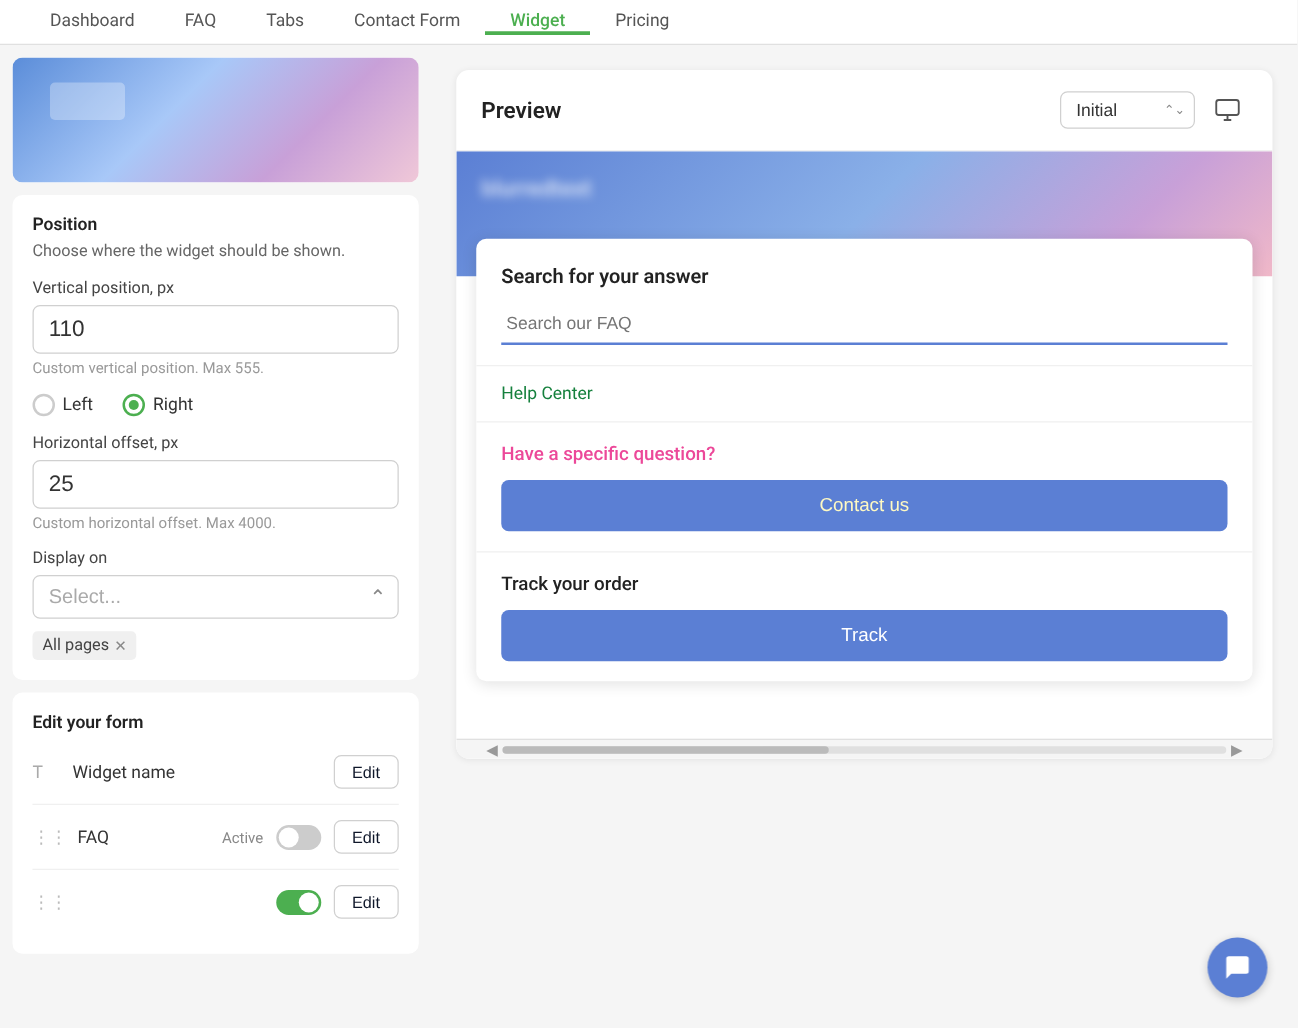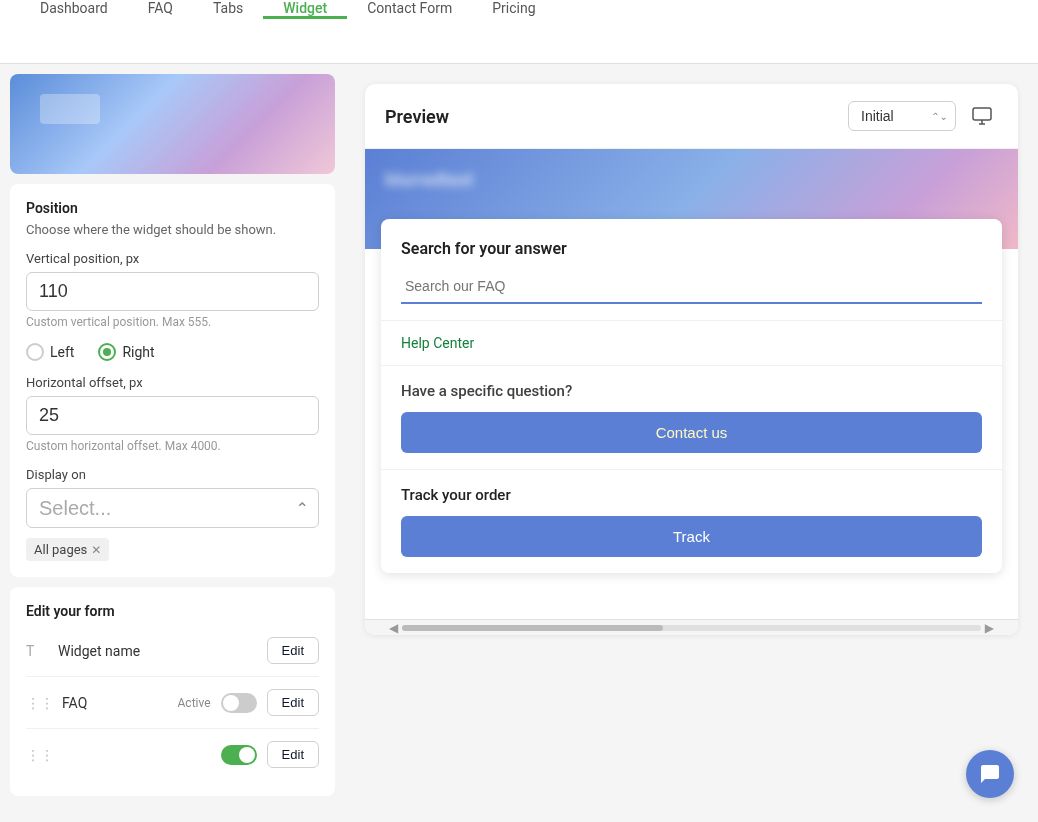--- a/index.html
+++ b/index.html
@@ -4,22 +4,22 @@
   <style>
     * { box-sizing: border-box; margin: 0; padding: 0; }
     body { font-family: -apple-system, BlinkMacSystemFont, 'Segoe UI', Roboto, sans-serif; background: #f5f5f5; font-size: 14px; color: #333; }
 
     
     .top-nav {
       display: flex;
       background: #fff;
       border-bottom: 1px solid #e0e0e0;
       padding: 0 20px;
-      height: 64px;
-      align-items: flex-start;
+      height: 36px;
+      align-items: center;
     }
     .nav-item {
       display: flex;
       align-items: center;
       padding: 0 20px;
       cursor: pointer;
       color: #555;
       font-size: 14px;
       border-bottom: 3px solid transparent;
       margin-bottom: -1px;
@@ -152,21 +152,21 @@
     
     .select-wrapper {
       position: relative;
       margin-bottom: 10px;
     }
     .select-input {
       width: 100%;
       border: 1px solid #d0d0d0;
       border-radius: 6px;
       padding: 8px 30px 8px 12px;
-      font-size: 20px;
+      font-size: 16px;
       color: #aaa;
       background: #fff;
       appearance: none;
       cursor: pointer;
       outline: none;
     }
     .select-arrow {
       position: absolute;
       right: 10px;
       top: 50%;
@@ -393,21 +393,21 @@
     }
 
     .specific-section {
       padding: 16px 20px;
       border-bottom: 1px solid #f0f0f0;
     }
 
     .specific-title {
       font-size: 15px;
       font-weight: 500;
-      color: #404040;
+      color: #ec4899;
       margin-bottom: 12px;
     }
 
     .contact-btn {
       width: 100%;
       background: #5b7fd4;
       color: #fef9c3;
       border: none;
       border-radius: 6px;
       padding: 12px;
@@ -509,22 +509,22 @@
       margin-right: 4px;
     }
   </style>
 </head>
 <body>
 
 <nav class="top-nav">
   <a class="nav-item">Dashboard</a>
   <a class="nav-item">FAQ</a>
   <a class="nav-item">Tabs</a>
+  <a class="nav-item">Contact Form</a>
   <a class="nav-item active">Widget</a>
-  <a class="nav-item">Contact Form</a>
   <a class="nav-item">Pricing</a>
 </nav>
 
 <div class="main-layout">
 
   <div class="left-panel">
 
     <div class="image-card">
       <div class="image-card-inner">
         <div class="image-card-dots"></div>

